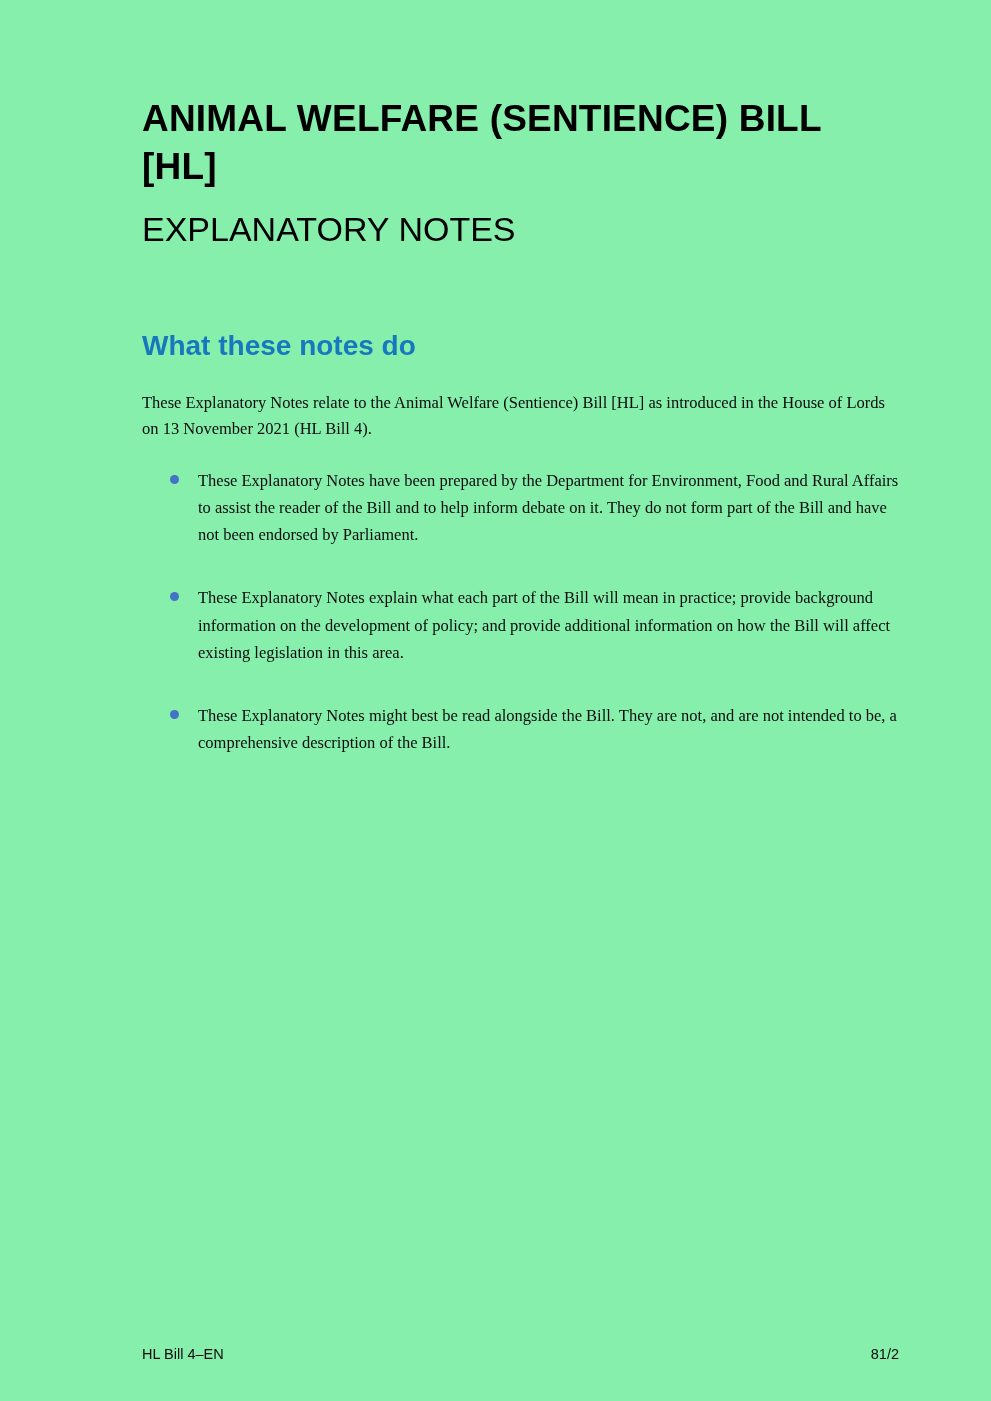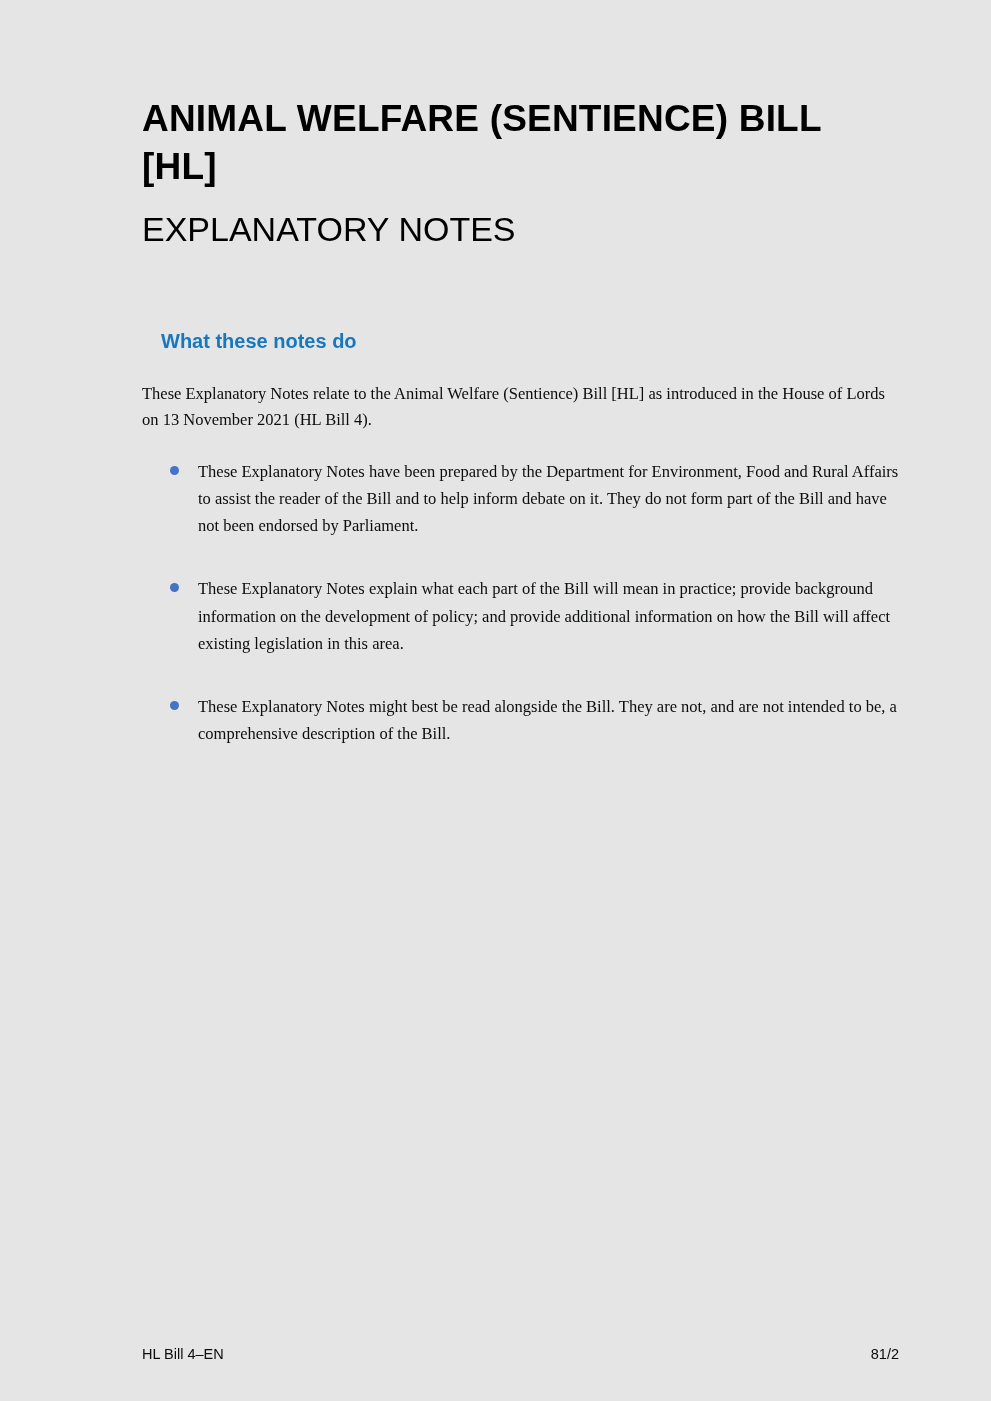--- a/index.html
+++ b/index.html
@@ -7,21 +7,21 @@
   body {
     width: 991px;
     height: 1401px;
     position: relative;
     font-family: "Liberation Serif", "DejaVu Serif", serif;
     color: #0b0c0c;
   }
   .page {
     position: absolute;
     inset: 0;
-    background: #e5e5e5;
+    background: #86efac;
   }
   .content {
     position: absolute;
     left: 142px;
     right: 92px;
     top: 0;
   }
   .doc-title {
     margin-top: 95px;
     font-family: "Liberation Sans", "DejaVu Sans", sans-serif;
@@ -36,23 +36,22 @@
     font-family: "Liberation Sans", "DejaVu Sans", sans-serif;
     font-weight: 400;
     font-size: 34px;
     line-height: 1.2;
     color: #000000;
   }
   .section-heading {
     margin-top: 80px;
     font-family: "Liberation Sans", "DejaVu Sans", sans-serif;
     font-weight: 700;
-    font-size: 20px;
+    font-size: 28px;
     color: #1878be;
-    margin-left: 19px;
   }
   .intro {
     margin-top: 28px;
     font-size: 16.5px;
     line-height: 1.6;
   }
   .bullet-list {
     margin-top: 24px;
     list-style: none;
   }

